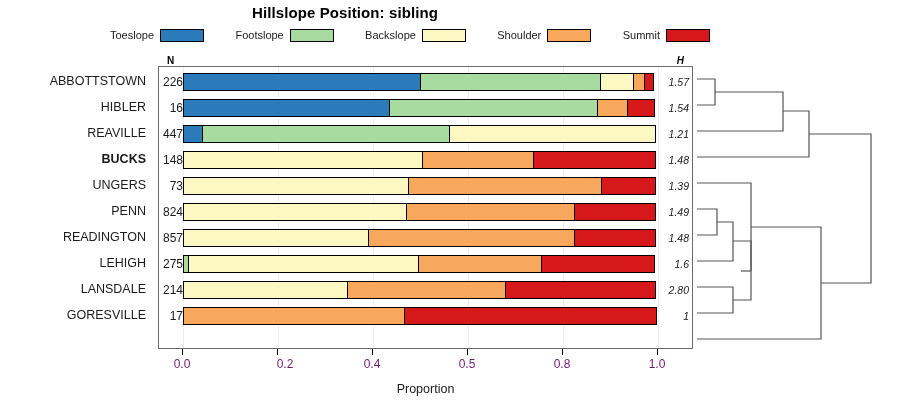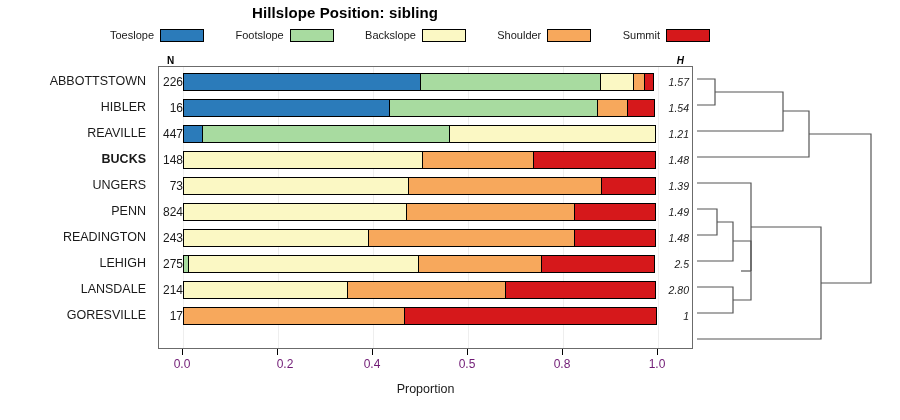--- a/index.html
+++ b/index.html
@@ -187,37 +187,37 @@
         <div class="row">
           <div class="nval">824</div>
           <div class="bar">
             <div class="seg" style="width: 224.2px; background: rgb(251, 248, 196);"></div>
             <div class="seg" style="width: 168.625px; background: rgb(247, 168, 92);"></div>
             <div class="seg" style="width: 82.175px; background: rgb(214, 24, 27);"></div>
           </div>
           <div class="hval">1.49</div>
         </div>
         <div class="row">
-          <div class="nval">243</div>
+          <div class="nval">857</div>
           <div class="bar">
             <div class="seg" style="width: 186.2px; background: rgb(251, 248, 196);"></div>
             <div class="seg" style="width: 206.625px; background: rgb(247, 168, 92);"></div>
             <div class="seg" style="width: 82.175px; background: rgb(214, 24, 27);"></div>
           </div>
           <div class="hval">1.48</div>
         </div>
         <div class="row">
           <div class="nval">275</div>
           <div class="bar">
             <div class="seg" style="width: 5.7px; background: rgb(168, 219, 160);"></div>
             <div class="seg" style="width: 231.325px; background: rgb(251, 248, 196);"></div>
             <div class="seg" style="width: 123.975px; background: rgb(247, 168, 92);"></div>
             <div class="seg" style="width: 114px; background: rgb(214, 24, 27);"></div>
           </div>
-          <div class="hval">2.5</div>
+          <div class="hval">1.6</div>
         </div>
         <div class="row">
           <div class="nval">214</div>
           <div class="bar">
             <div class="seg" style="width: 165.3px; background: rgb(251, 248, 196);"></div>
             <div class="seg" style="width: 158.65px; background: rgb(247, 168, 92);"></div>
             <div class="seg" style="width: 151.05px; background: rgb(214, 24, 27);"></div>
           </div>
           <div class="hval">2.80</div>
         </div>

